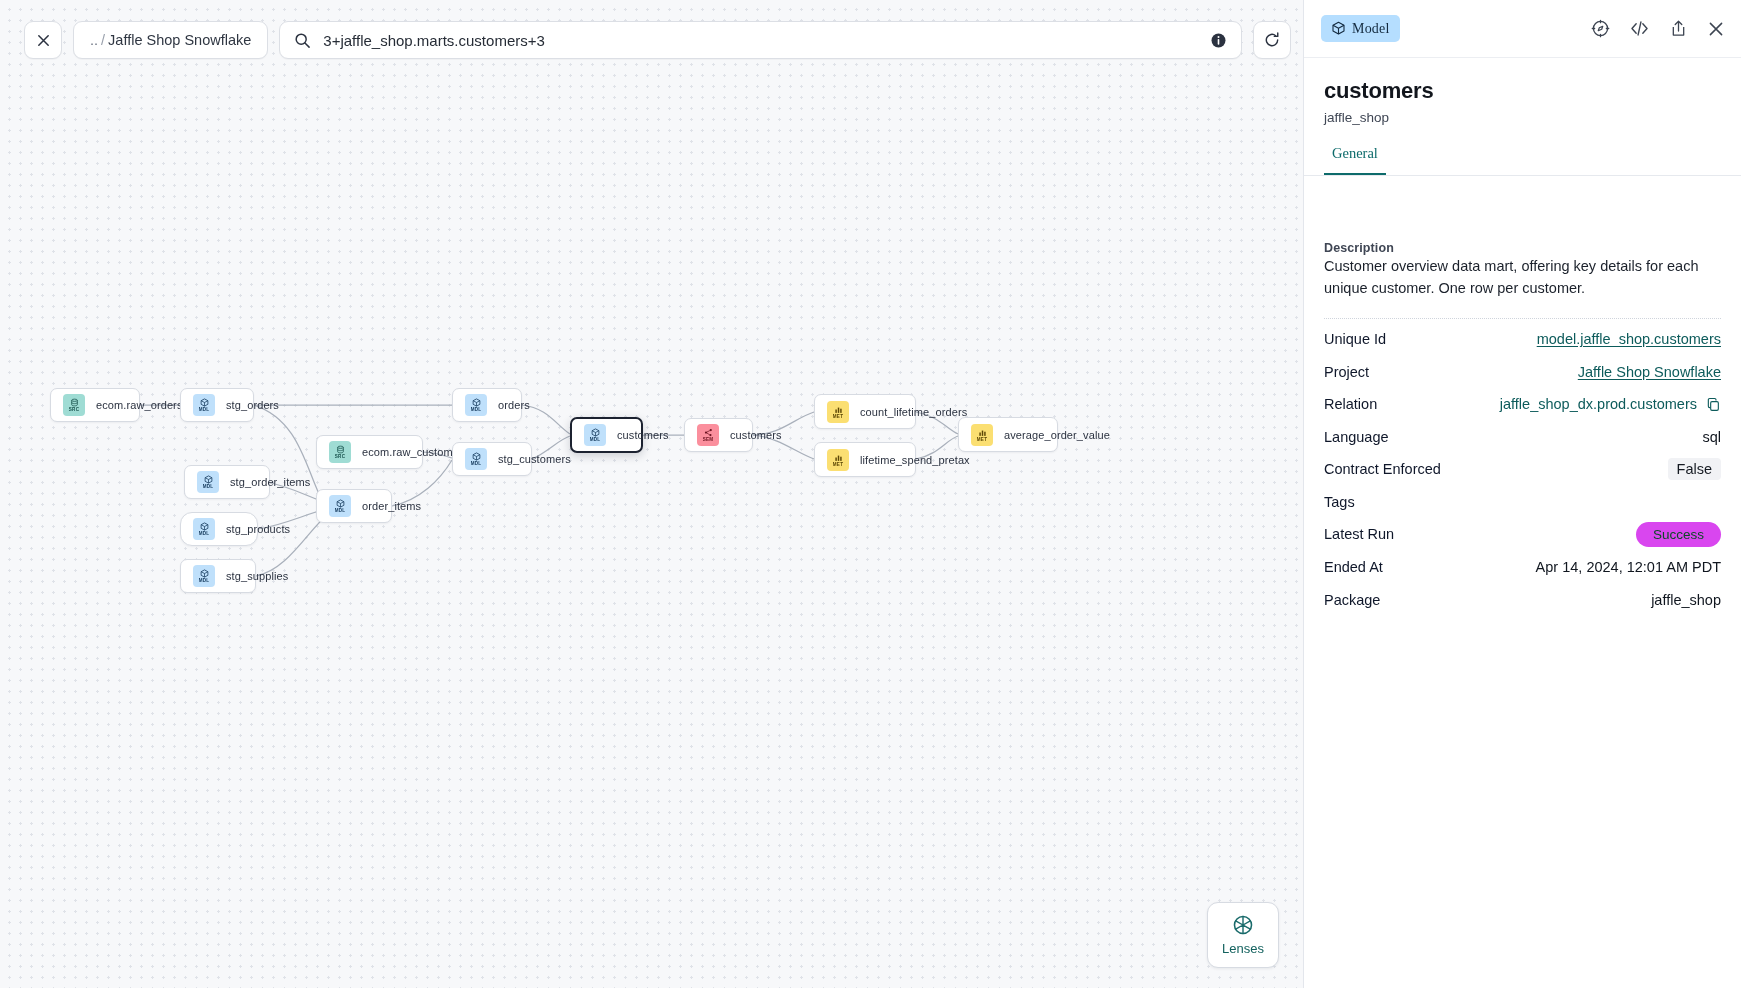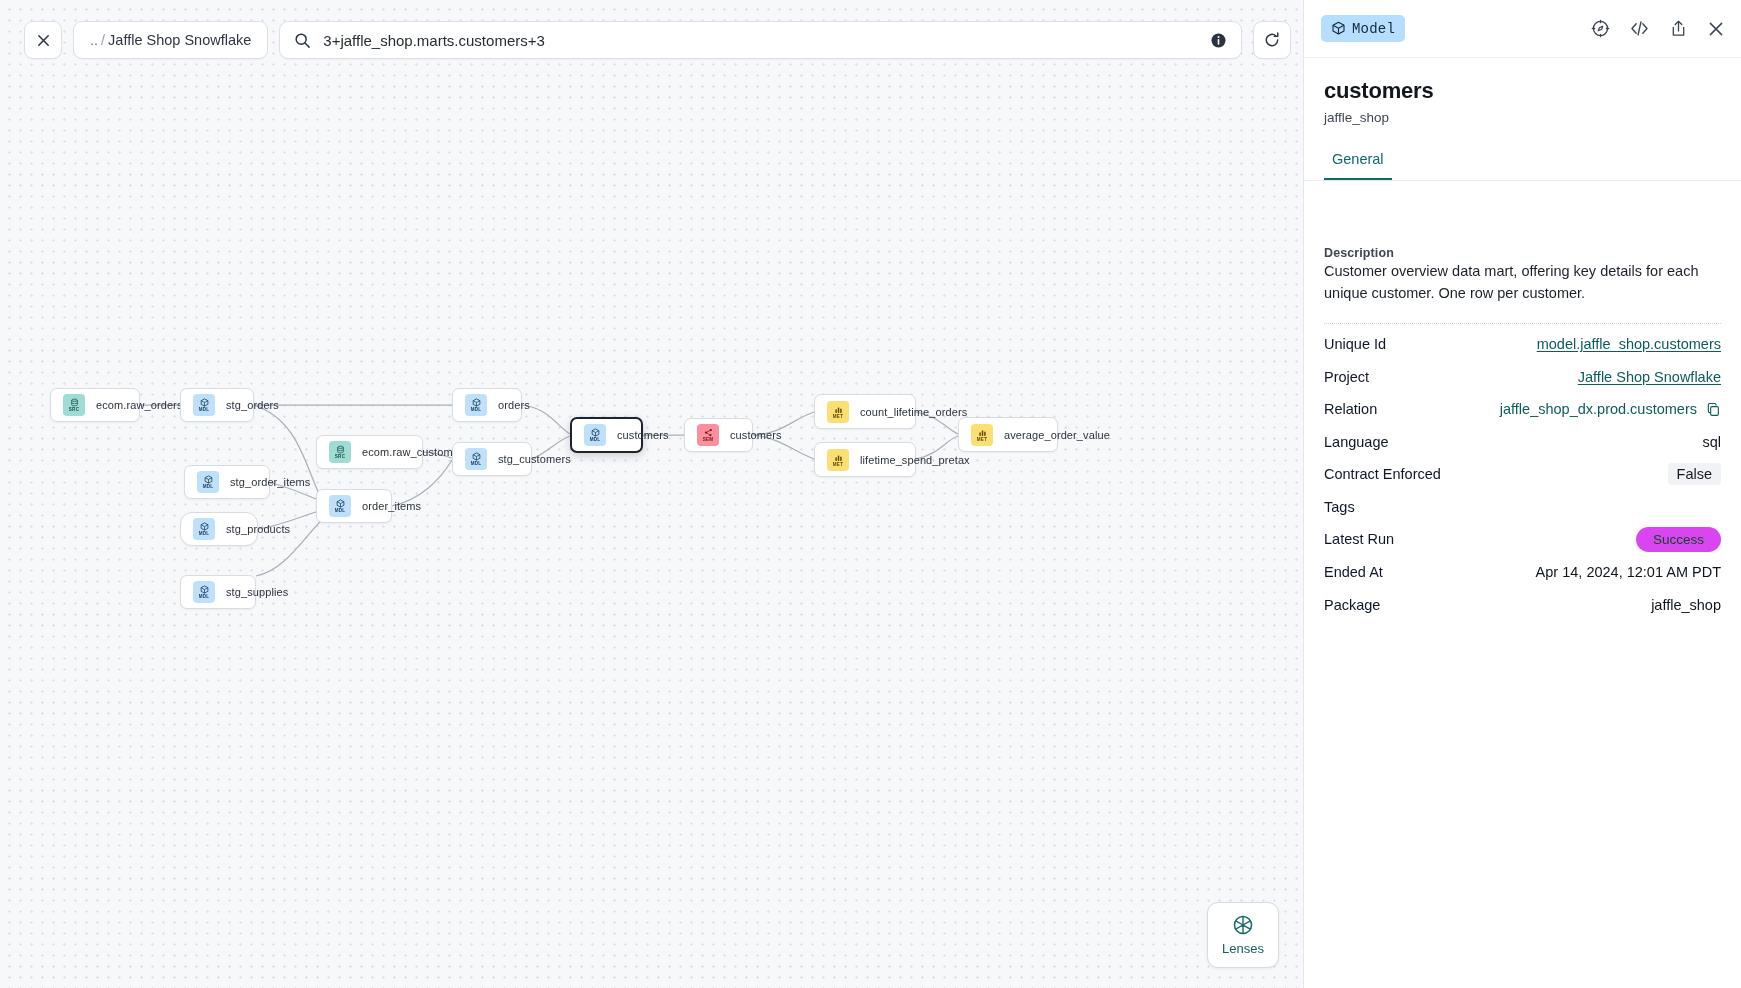--- a/index.html
+++ b/index.html
@@ -147,41 +147,42 @@
   .type-badge {
     background: #b5deff;
     border-radius: 5px;
     height: 27px;
     padding: 0 10px;
     display: flex; align-items: center; gap: 6px;
     color: #132a3f;
   }
   .type-badge .tb-text {
     font-size: 14px;
-    font-family: Liberation Mono, monospace;
+    font-family: Liberation Serif, serif;
     letter-spacing: .2px;
   }
   .panel-actions {
     margin-left: auto;
     display: flex; align-items: center; gap: 19px;
     color: #3c4451;
   }
 
   .panel-head { padding: 20px 20px 0 20px; }
   .panel-title {
     font-size: 22px; font-weight: bold; color: #12161d;
     letter-spacing: -.2px;
   }
   .panel-sub { font-size: 13.5px; color: #3f4654; margin-top: 6px; }
 
   .tabs {
-    margin-top: 26px;
+    margin-top: 20px;
     padding: 0 20px;
     border-bottom: 1px solid #e6e9ee;
     display: flex;
+    font-family: Liberation Serif, serif;
   }
   .tab {
     font-size: 14.5px;
     color: #0d6b6b;
     padding: 0 8px 11px 8px;
     border-bottom: 2.5px solid #0d6b6b;
     font-weight: normal;
   }
 
   .panel-body { padding: 22px 20px 0 20px; overflow: hidden; }
@@ -278,21 +279,21 @@
         <div class="node" style="left: 180px; top: 512px; width: 78px; height: 34px; border-radius: 12px;">
           <div class="badge mdl">
             <svg width="9" height="9" viewBox="0 0 16 16" class="bg">
               <path d="M8 1.6 L14 4.8 L14 11.2 L8 14.4 L2 11.2 L2 4.8 Z" fill="none" stroke="#14395c" stroke-width="1.4" stroke-linejoin="round"></path>
               <path d="M2 4.8 L8 8 L14 4.8 M8 8 L8 14.4" fill="none" stroke="#14395c" stroke-width="1.3"></path>
             </svg>
             <span class="btxt">MDL</span>
           </div>
           <span class="nlabel">stg_products</span>
         </div>
-        <div class="node" style="left: 180px; top: 559px; width: 76px; height: 34px; margin-top: 16px;">
+        <div class="node" style="left: 180px; top: 559px; width: 76px; height: 34px;">
           <div class="badge mdl">
             <svg width="9" height="9" viewBox="0 0 16 16" class="bg">
               <path d="M8 1.6 L14 4.8 L14 11.2 L8 14.4 L2 11.2 L2 4.8 Z" fill="none" stroke="#14395c" stroke-width="1.4" stroke-linejoin="round"></path>
               <path d="M2 4.8 L8 8 L14 4.8 M8 8 L8 14.4" fill="none" stroke="#14395c" stroke-width="1.3"></path>
             </svg>
             <span class="btxt">MDL</span>
           </div>
           <span class="nlabel">stg_supplies</span>
         </div>
         <div class="node" style="left: 316px; top: 435px; width: 107px; height: 34px;">

